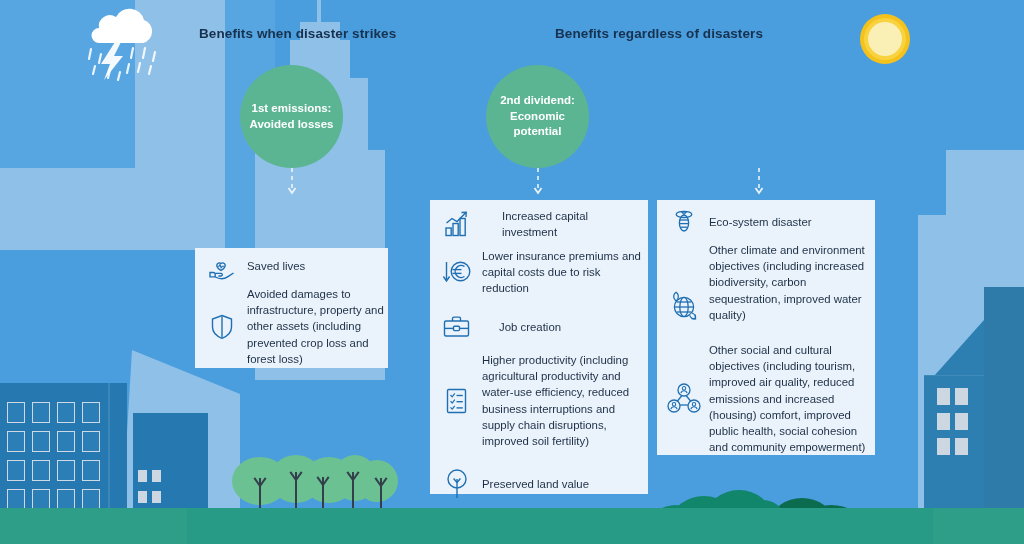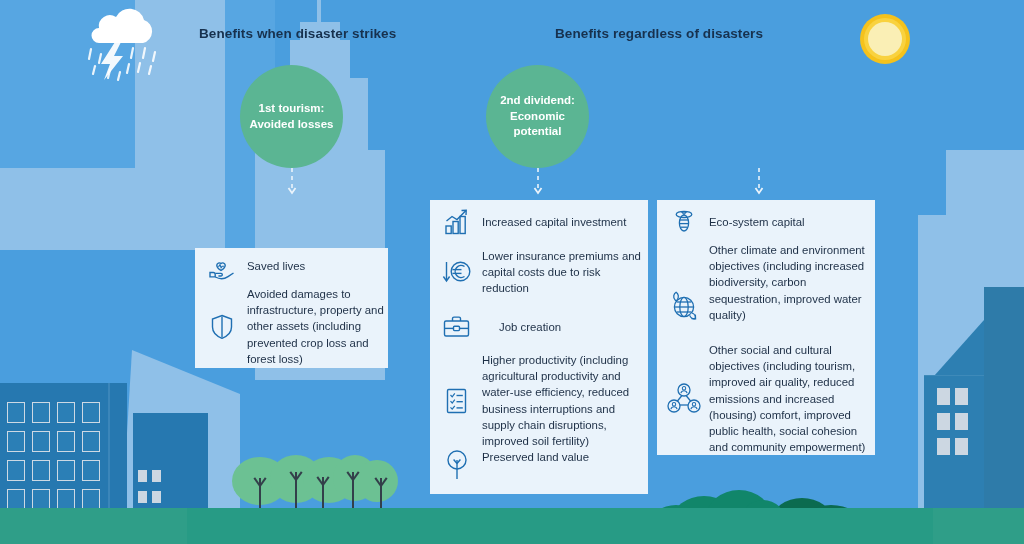--- a/index.html
+++ b/index.html
@@ -268,21 +268,21 @@
         <line x1="35" y1="56" x2="33" y2="64"></line>
       </g>
     </svg>
   </div>
 
   <div class="heading" id="head1">Benefits when disaster strikes</div>
   <div class="heading" id="head2">Benefits regardless of disasters</div>
 
   <div class="bubble" id="bub1">
     <div>
-      <div>1st tourism:</div>
+      <div>1st emissions:</div>
       <div>Avoided losses</div>
     </div>
   </div>
   <div class="bubble" id="bub2">
     <div>
       <div>2nd dividend:</div>
       <div>Economic potential</div>
     </div>
   </div>
 
@@ -326,21 +326,21 @@
           <path d="M12 2.5 L21.5 6 v8 c0 6 -5 9.5 -9.5 11.3 C7.5 23.5 2.5 20 2.5 14 V6 z"></path>
           <line x1="12" y1="3.6" x2="12" y2="24.6"></line>
         </svg>
       </div>
       <div class="txt">Avoided damages to infrastructure, property and other assets (including prevented crop loss and forest loss)</div>
     </div>
   </div>
 
   <div class="card" id="card2">
 
-    <div class="row" style="left:10px; top:8px; width:205px; align-items:center;">
+    <div class="row" style="left:10px; top:8px; width:205px; align-items:center;gap:20px;">
       <div class="ico">
         <svg width="28" height="28" viewBox="0 0 28 28" fill="none" stroke="#1f6fb2" stroke-width="1.4">
           <rect x="3" y="18" width="5.2" height="7.5"></rect>
           <rect x="10" y="13.5" width="5.2" height="12"></rect>
           <rect x="17" y="8.5" width="5.2" height="17"></rect>
           <polyline points="3.5,13 9,8.5 14,11.5 23,2.5" stroke-width="1.4"></polyline>
           <polyline points="18.5,2.5 23.2,2.2 23,7" stroke-width="1.4"></polyline>
         </svg>
       </div>
       <div class="txt">Increased capital investment</div>
@@ -380,21 +380,21 @@
           <polyline points="6.5,15.2 8.2,17 10.8,13.6" stroke-width="1.2"></polyline>
           <polyline points="6.5,21.4 8.2,23.2 10.8,19.8" stroke-width="1.2"></polyline>
           <line x1="12.5" y1="9.5" x2="18.8" y2="9.5"></line>
           <line x1="12.5" y1="15.7" x2="18.8" y2="15.7"></line>
           <line x1="12.5" y1="21.9" x2="18.8" y2="21.9"></line>
         </svg>
       </div>
       <div class="txt">Higher productivity (including agricultural productivity and water-use efficiency, reduced business interruptions and supply chain disruptions, improved soil fertility)</div>
     </div>
 
-    <div class="row" style="left:10px; top:249px; width:205px; align-items:flex-start;">
+    <div class="row" style="left:10px; top:268px; width:205px; align-items:center;">
       <div class="ico">
         <svg width="26" height="32" viewBox="0 0 26 32" fill="none" stroke="#1f6fb2" stroke-width="1.4">
           <circle cx="13" cy="11" r="9"></circle>
           <line x1="13" y1="11" x2="13" y2="30"></line>
           <line x1="13" y1="14.5" x2="9.6" y2="10.5"></line>
           <line x1="13" y1="14.5" x2="16.4" y2="10.5"></line>
         </svg>
       </div>
       <div class="txt">Preserved land value</div>
     </div>
@@ -408,21 +408,21 @@
           <ellipse cx="14" cy="6.4" rx="7.8" ry="3.1"></ellipse>
           <ellipse cx="14" cy="15" rx="4.6" ry="8"></ellipse>
           <line x1="9.6" y1="12" x2="18.4" y2="12"></line>
           <line x1="9.5" y1="15.6" x2="18.5" y2="15.6"></line>
           <line x1="10.6" y1="19.2" x2="17.4" y2="19.2"></line>
           <line x1="14" y1="7" x2="14" y2="3"></line>
           <line x1="11.2" y1="3.4" x2="13.4" y2="5.4"></line>
           <line x1="16.8" y1="3.4" x2="14.6" y2="5.4"></line>
         </svg>
       </div>
-      <div class="txt">Eco-system capital</div>
+      <div class="txt">Eco-system disaster</div>
     </div>
 
     <div class="row" style="left:10px; top:42px; width:205px; align-items:flex-end;">
       <div class="ico">
         <svg width="32" height="32" viewBox="0 0 32 32" fill="none" stroke="#1f6fb2" stroke-width="1.3">
           <circle cx="16" cy="16" r="9.6"></circle>
           <ellipse cx="16" cy="16" rx="4.2" ry="9.6"></ellipse>
           <line x1="6.4" y1="16" x2="25.6" y2="16"></line>
           <path d="M9 11 h14"></path>
           <path d="M9 21 h14"></path>

